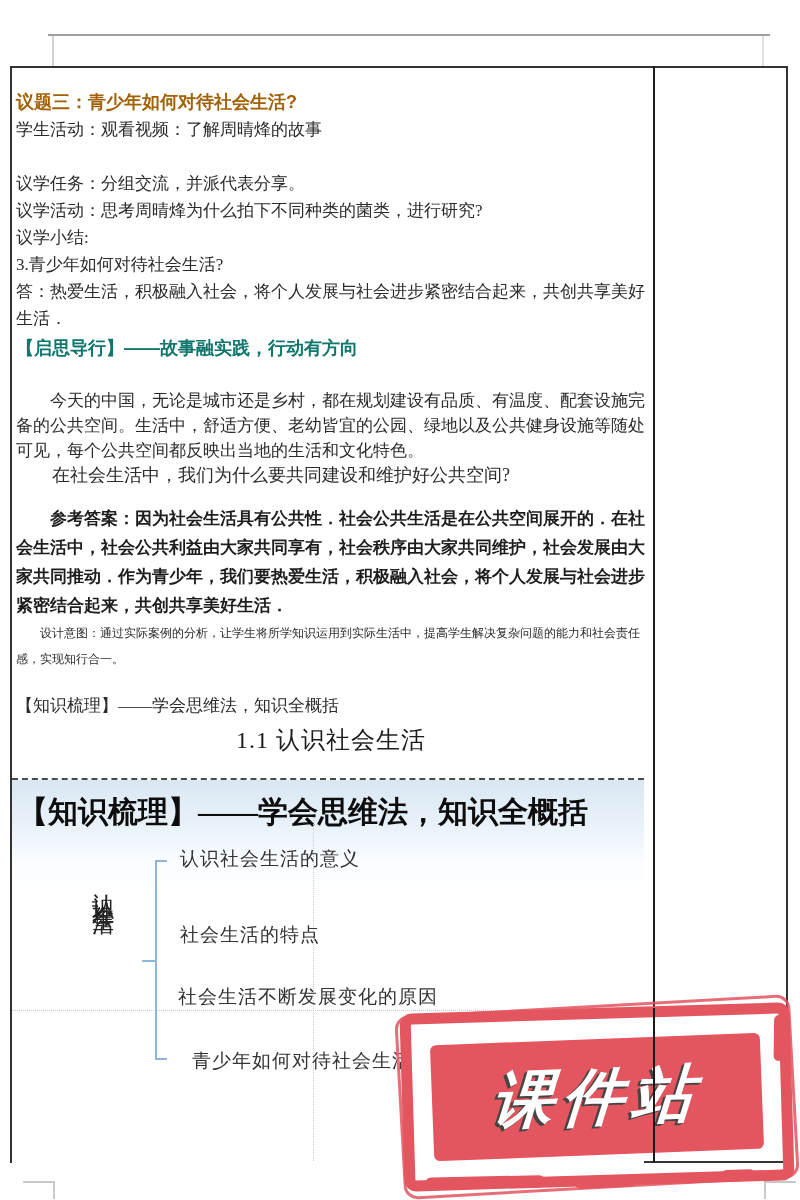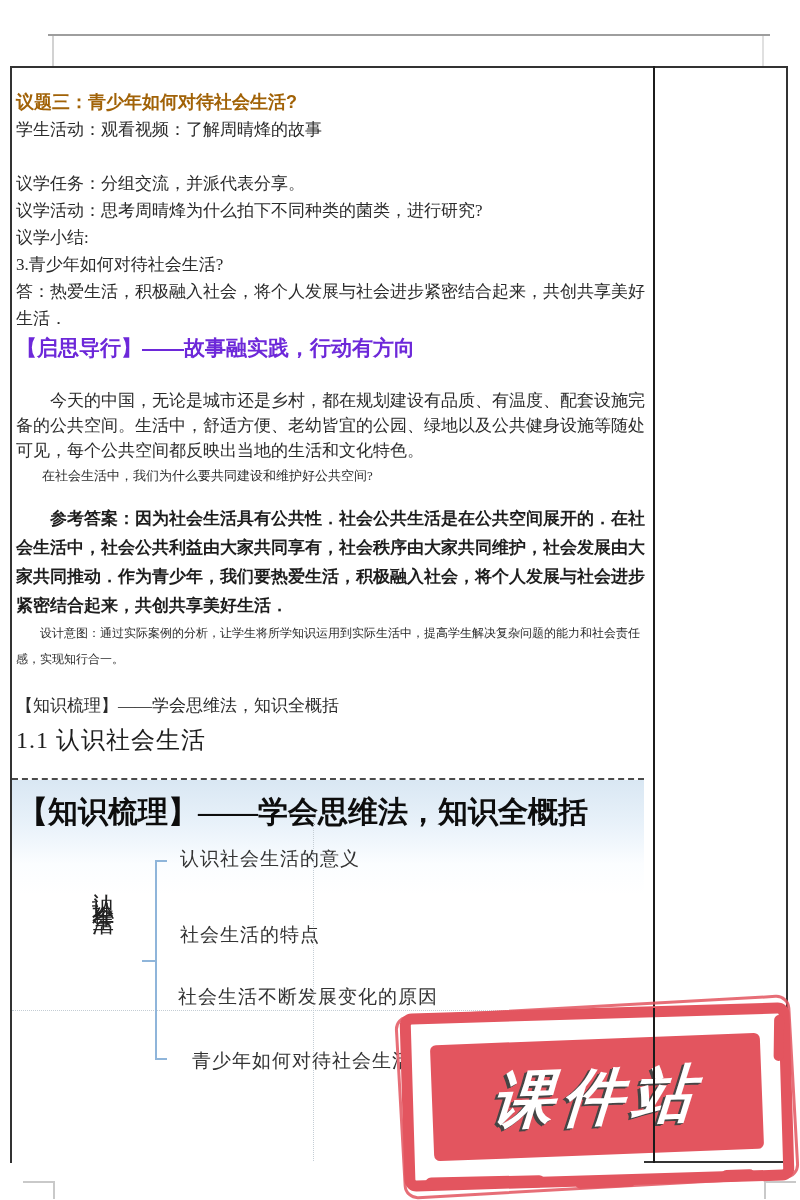--- a/index.html
+++ b/index.html
@@ -17,25 +17,25 @@
   .corner-mark{position:absolute;width:30px;height:16px;}
   .corner-mark.left{left:23px;top:1181px;border-top:2px solid #c9c9c9;border-right:2px solid #c9c9c9;}
   .corner-mark.right{left:764px;top:1181px;border-top:2px solid #c9c9c9;border-left:2px solid #c9c9c9;}
 
   
   .content{position:absolute;left:16px;top:88px;width:630px;z-index:1;}
   .h-bold{font-family:"Liberation Sans","DejaVu Sans",sans-serif;font-weight:bold;font-size:18px;line-height:28px;color:#a16207;}
   .bodyline{font-size:17px;line-height:27px;}
   .sp27{height:27px;} .sp24{height:24px;} .sp16{height:16px;} .sp20{height:20px;}
   .para{font-size:17px;line-height:25px;text-indent:2em;}
-  .para-q{font-size:13px;line-height:25px;text-indent:2em;}
+  .para-q{font-size:18px;line-height:25px;text-indent:2em;}
   .para-ref{font-family:"Liberation Sans","DejaVu Sans",sans-serif;font-weight:bold;font-size:17px;line-height:29px;text-indent:2em;color:#1d1d1d;}
   .para-design{font-size:12px;line-height:26px;text-indent:2em;}
-  .h2-bold{font-family:"Liberation Sans","DejaVu Sans",sans-serif;font-weight:bold;font-size:21px;line-height:32px;color:#6d28d9;}
-  .subtitle{font-size:24px;line-height:30px;text-align:left;margin-top:6px;color:#1d1d1d;letter-spacing:1px;}
+  .h2-bold{font-family:"Liberation Sans","DejaVu Sans",sans-serif;font-weight:bold;font-size:18px;line-height:32px;color:#0f766e;}
+  .subtitle{font-size:24px;line-height:30px;text-align:center;margin-top:6px;color:#1d1d1d;letter-spacing:1px;}
 
   
   .slide{position:absolute;left:12px;top:778px;width:632px;height:385px;z-index:1;
     border-top:2px dashed #4a4a4a;box-sizing:border-box;
     background:linear-gradient(180deg,#d9e7f3 0%,#e9f2fa 12%,#fbfdff 22%,#ffffff 30%);}
   .slide-title{position:absolute;left:6px;top:10px;width:620px;font-weight:bold;font-size:30px;line-height:44px;color:#0d0d0d;letter-spacing:0px;}
   .v-guide{position:absolute;left:301px;top:38px;bottom:2px;width:0;border-left:1px dotted #c4cdd4;}
   .h-guide{position:absolute;left:0;top:230px;width:100%;height:0;border-top:1px dotted #c4cdd4;}
   .mm-root{position:absolute;left:76px;top:96px;writing-mode:vertical-rl;font-size:22px;letter-spacing:4px;color:#222;}
   .mm-bracket{position:absolute;left:143px;top:80px;width:12px;height:200px;border-left:2px solid #8fb5da;}

